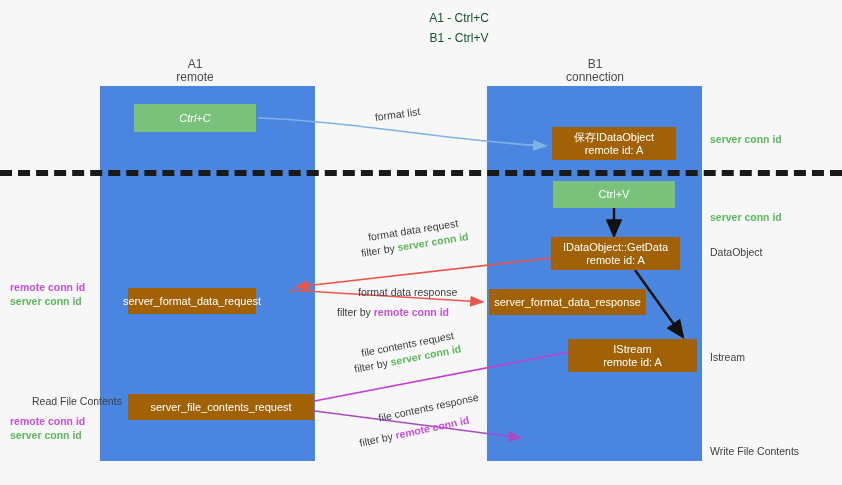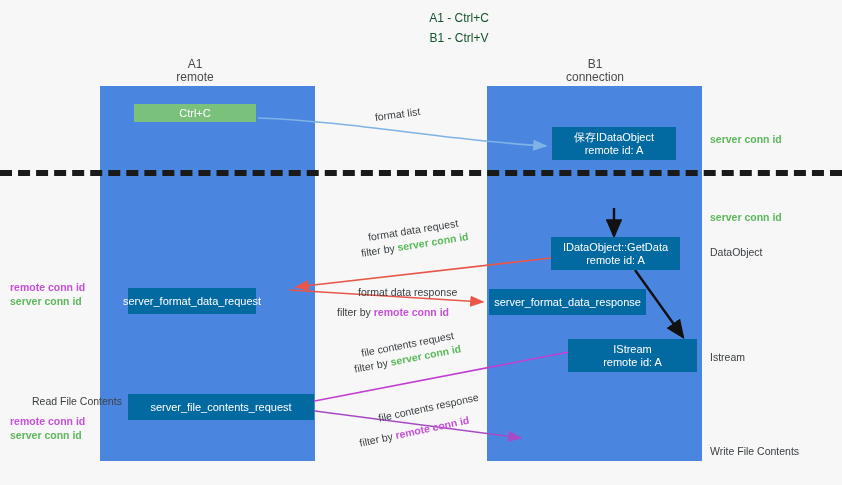--- a/index.html
+++ b/index.html
@@ -56,21 +56,21 @@
     flex-direction: column;
     align-items: center;
     justify-content: center;
     color: #ffffff;
     font-size: 11px;
     line-height: 13px;
     text-align: center;
     white-space: pre;
   }
   .node.green { background: #7ac17c; }
-  .node.orange { background: #0369a1; }
+  .node.orange { background: #a16207; }
   .edge-label {
     position: absolute;
     font-size: 10.5px;
     color: #3c4043;
     line-height: 15px;
     white-space: pre;
   }
   .side-label {
     position: absolute;
     font-size: 10.5px;
@@ -144,29 +144,30 @@
 
     <path d="M551,258 L296,287" stroke="#e8574a" stroke-width="1.6" fill="none" marker-end="url(#ah-red)"></path>
 
     <path d="M289,290 L483,302" stroke="#e8574a" stroke-width="1.6" fill="none" marker-end="url(#ah-red)"></path>
 
     <path d="M569,352 L299,404" stroke="#c23fd0" stroke-width="1.6" fill="none" marker-end="url(#ah-magenta)"></path>
 
     <path d="M292,408 L521,438" stroke="#a64bc4" stroke-width="1.6" fill="none" marker-end="url(#ah-purple)"></path>
   </svg>
 
-  <div class="node green" style="left:134px; top:104px; width:122px; height:18px;">Ctrl+C</div>
+  <div class="node green" style="left:134px; top:104px; width:122px; height:28px;font-style:italic;">Ctrl+C</div>
 
   <div class="node orange" style="left:128px; top:277px; width:128px; height:26px;margin-top:11px;">server_format_data_request</div>
 
   <div class="node orange" style="left:128px; top:394px; width:186px; height:26px;">server_file_contents_request</div>
 
   <div class="node orange" style="left:552px; top:127px; width:124px; height:33px;">保存IDataObject
 remote id: A</div>
 
+  <div class="node green" style="left:553px; top:181px; width:122px; height:27px;">Ctrl+V</div>
 
   <div class="node orange" style="left:551px; top:237px; width:129px; height:33px;">IDataObject::GetData
 remote id: A</div>
 
   <div class="node orange" style="left:568px; top:339px; width:129px; height:33px;">IStream
 remote id: A</div>
 
   <div class="node orange" style="left:489px; top:289px; width:157px; height:26px;">server_format_data_response</div>
 
 

